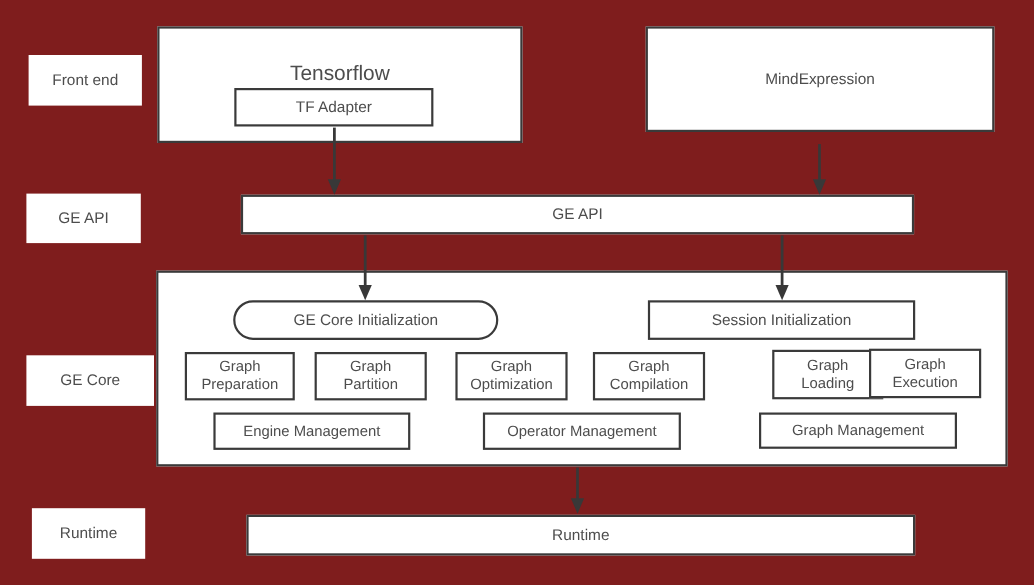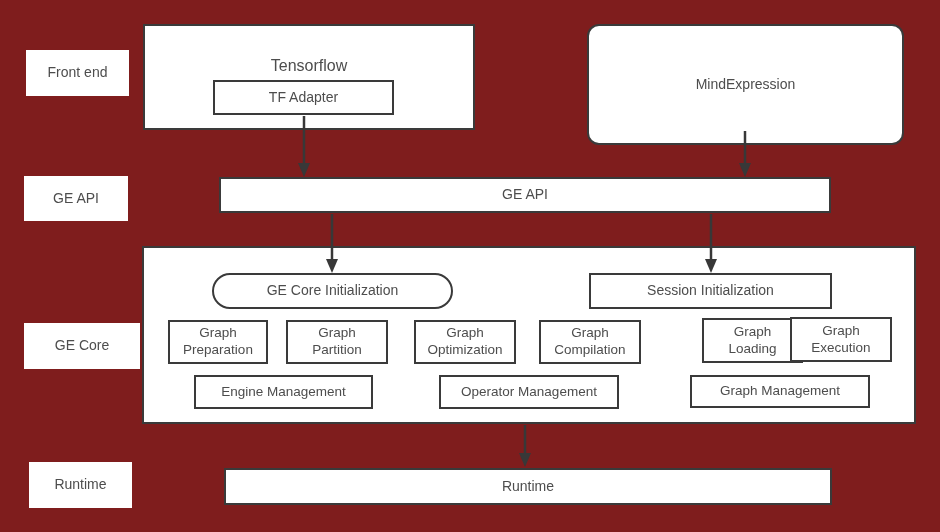--- a/index.html
+++ b/index.html
@@ -34,21 +34,21 @@
   .stage-box {
     font-size: 13.5px;
     padding: 0 4px;
   }
   .outer-title {
     position: absolute;
     left: 0;
     right: 0;
     top: 30px;
     text-align: center;
-    font-size: 16px;
+    font-size: 19px;
     color: #4d4d4d;
   }
   #arrows {
     position: absolute;
     left: 0;
     top: 0;
     width: 940px;
     height: 532px;
     pointer-events: none;
   }
@@ -61,21 +61,21 @@
   <div class="b rowlab" style="left:26px; top:50px; width:103px; height:46px;">Front end</div>
   <div class="b rowlab" style="left:24px; top:176px; width:104px; height:45px;">GE API</div>
   <div class="b rowlab" style="left:24px; top:323px; width:116px; height:46px;">GE Core</div>
   <div class="b rowlab" style="left:29px; top:462px; width:103px; height:46px;">Runtime</div>
 
   <div class="b" style="left:143px; top:24px; width:332px; height:106px;">
     <div class="outer-title">Tensorflow</div>
   </div>
   <div class="b" style="left:213px; top:80px; width:181px; height:35px;">TF Adapter</div>
 
-  <div class="b" style="left:587px; top:24px; width:317px; height:121px;border-radius:12px;">MindExpression</div>
+  <div class="b" style="left:587px; top:24px; width:317px; height:96px;">MindExpression</div>
 
   <div class="b" style="left:219px; top:177px; width:612px; height:36px;">GE API</div>
 
   <div class="b" style="left:142px; top:246px; width:774px; height:178px;"></div>
 
   <div class="b" style="left:212px; top:273px; width:241px; height:36px;border-radius:18px;">GE Core Initialization</div>
   <div class="b stage-box" style="left:168px; top:320px; width:100px; height:44px;">Graph Preparation</div>
 
   <div class="b" style="left:589px; top:273px; width:243px; height:36px;">Session Initialization</div>
   <div class="b stage-box" style="left:286px; top:320px; width:102px; height:44px;">Graph Partition</div>

